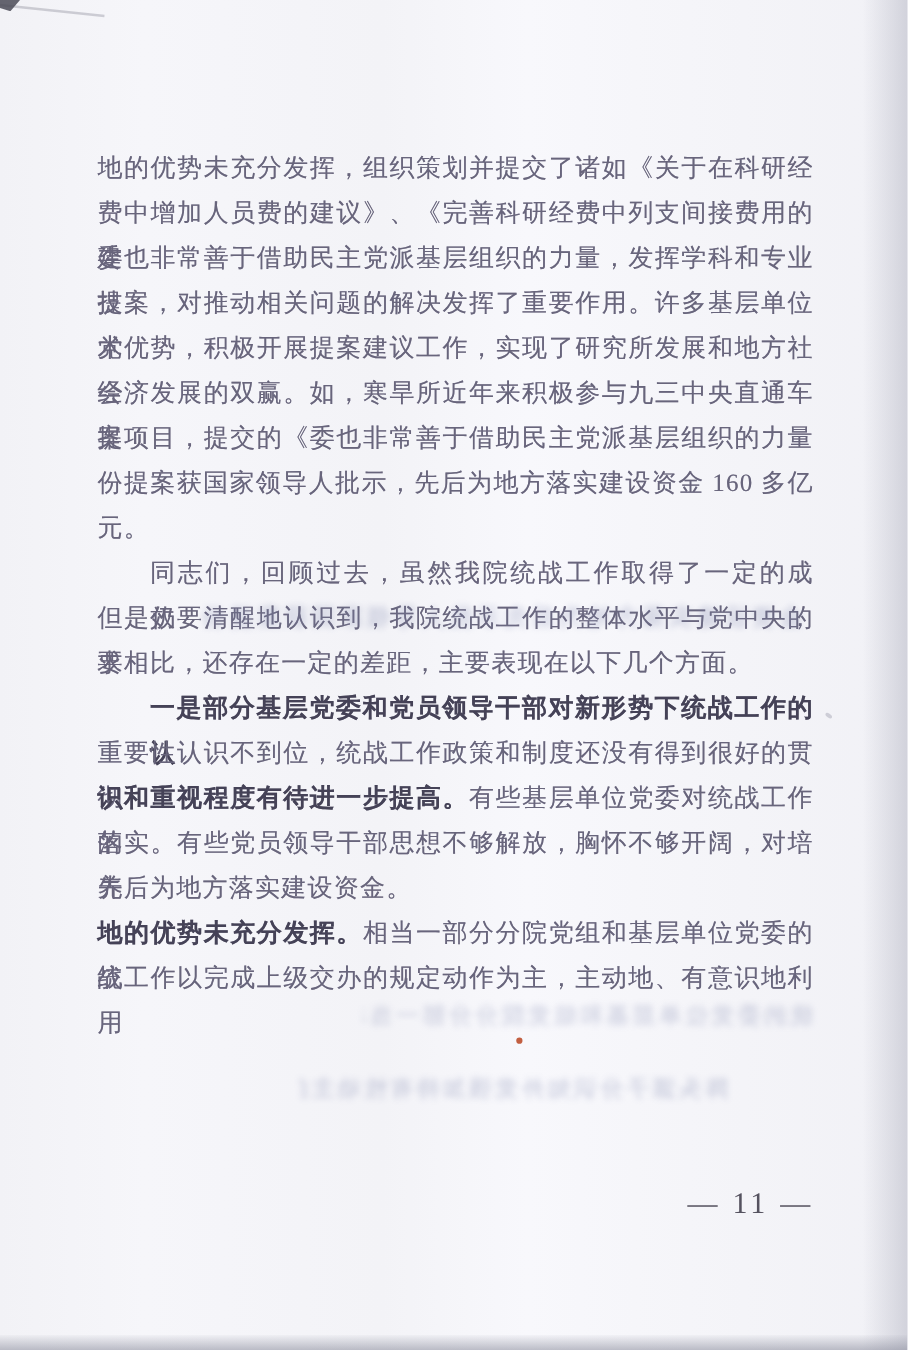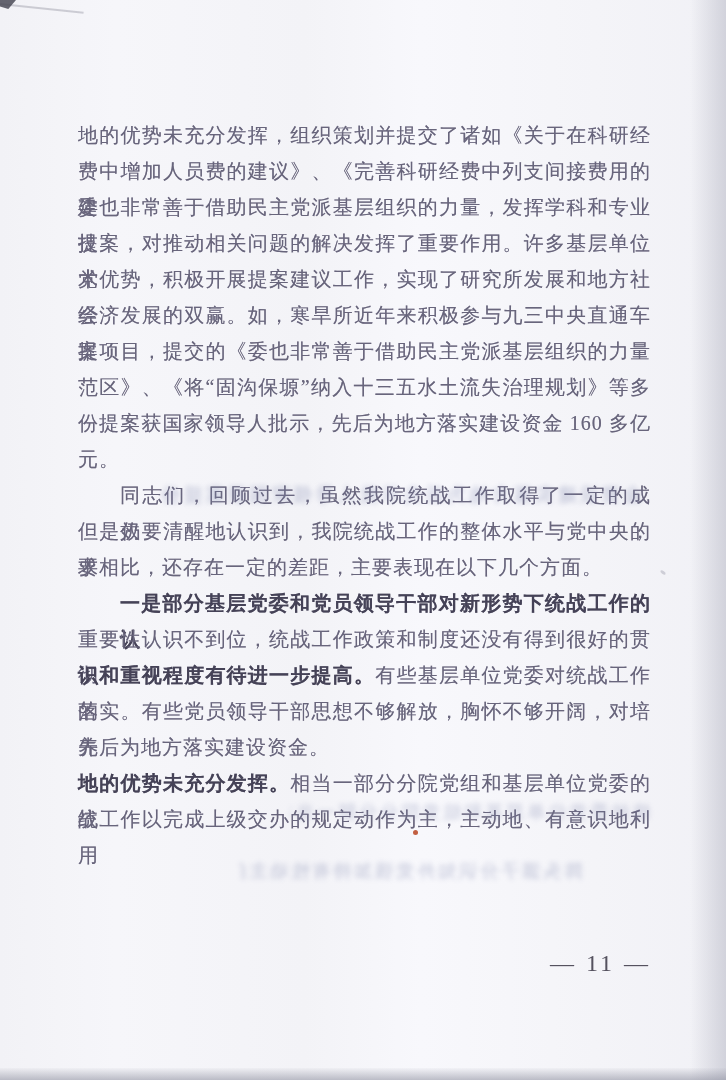--- a/index.html
+++ b/index.html
@@ -73,21 +73,20 @@
   <div class="corner-mark"></div>
 
   <div class="textblock" id="textblock">
       <div class="line justify"><span>地的优势未充分发挥，组织策划并提交了诸如《关于在科研经</span></div>
       <div class="line justify"><span>费中增加人员费的建议》、《完善科研经费中列支间接费用的建</span></div>
       <div class="line justify"><span>委也非常善于借助民主党派基层组织的力量，发挥学科和专业技</span></div>
       <div class="line justify"><span>提案，对推动相关问题的解决发挥了重要作用。许多基层单位党</span></div>
       <div class="line justify"><span>术优势，积极开展提案建议工作，实现了研究所发展和地方社会</span></div>
       <div class="line justify"><span>经济发展的双赢。如，寒旱所近年来积极参与九三中央直通车提</span></div>
       <div class="line justify"><span>案项目，提交的《委也非常善于借助民主党派基层组织的力量</span></div>
-      <div class="line justify"><span>范区》、《将“固沟保塬”纳入十三五水土流失治理规划》等多</span></div>
       <div class="line justify"><span>份提案获国家领导人批示，先后为地方落实建设资金 160 多亿</span></div>
       <div class="line"><span>元。</span></div>
       <div class="line justify indent"><span>同志们，回顾过去，虽然我院统战工作取得了一定的成效，</span></div>
       <div class="line justify"><span>但是仍要清醒地认识到，我院统战工作的整体水平与党中央的要</span></div>
       <div class="line"><span>求相比，还存在一定的差距，主要表现在以下几个方面。</span></div>
       <div class="line justify indent"><span class="b">一是部分基层党委和党员领导干部对新形势下统战工作的认</span></div>
       <div class="line justify"><span>重要性认识不到位，统战工作政策和制度还没有得到很好的贯彻</span></div>
       <div class="line justify"><span class="b">识和重视程度有待进一步提高。</span><span>有些基层单位党委对统战工作的</span></div>
       <div class="line justify"><span>落实。有些党员领导干部思想不够解放，胸怀不够开阔，对培养</span></div>
       <div class="line"><span>先后为地方落实建设资金。</span></div>

